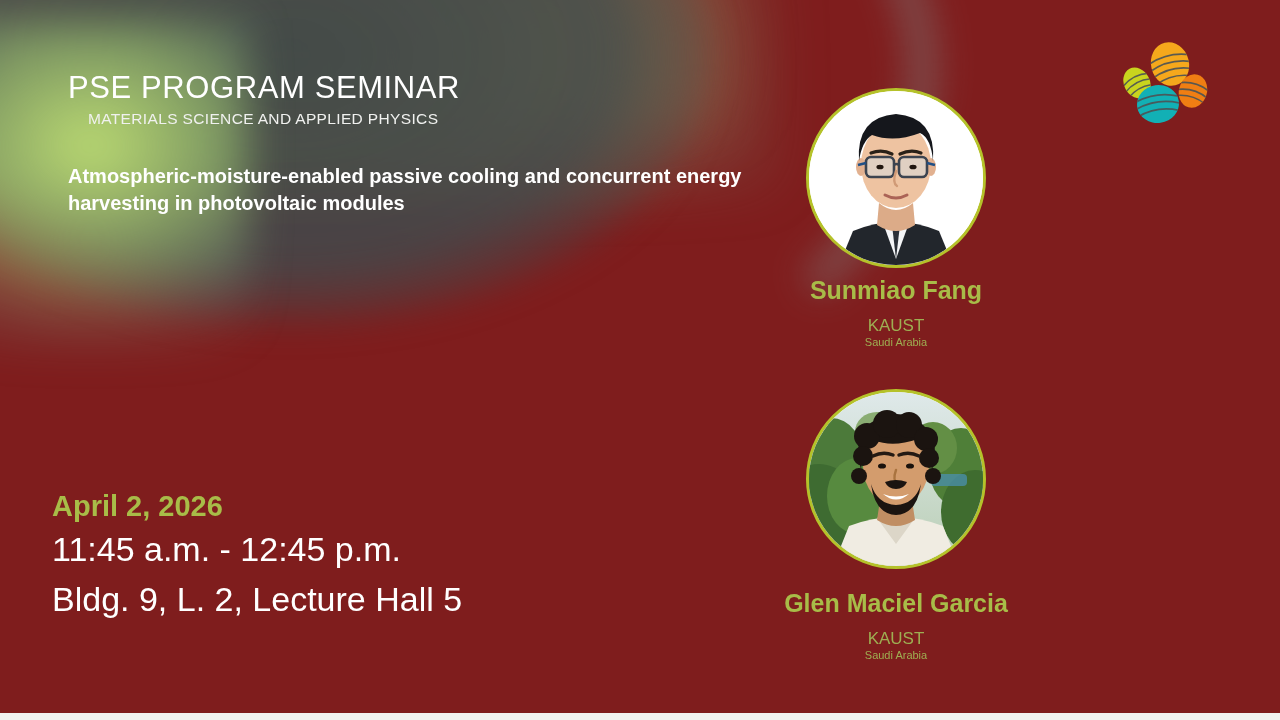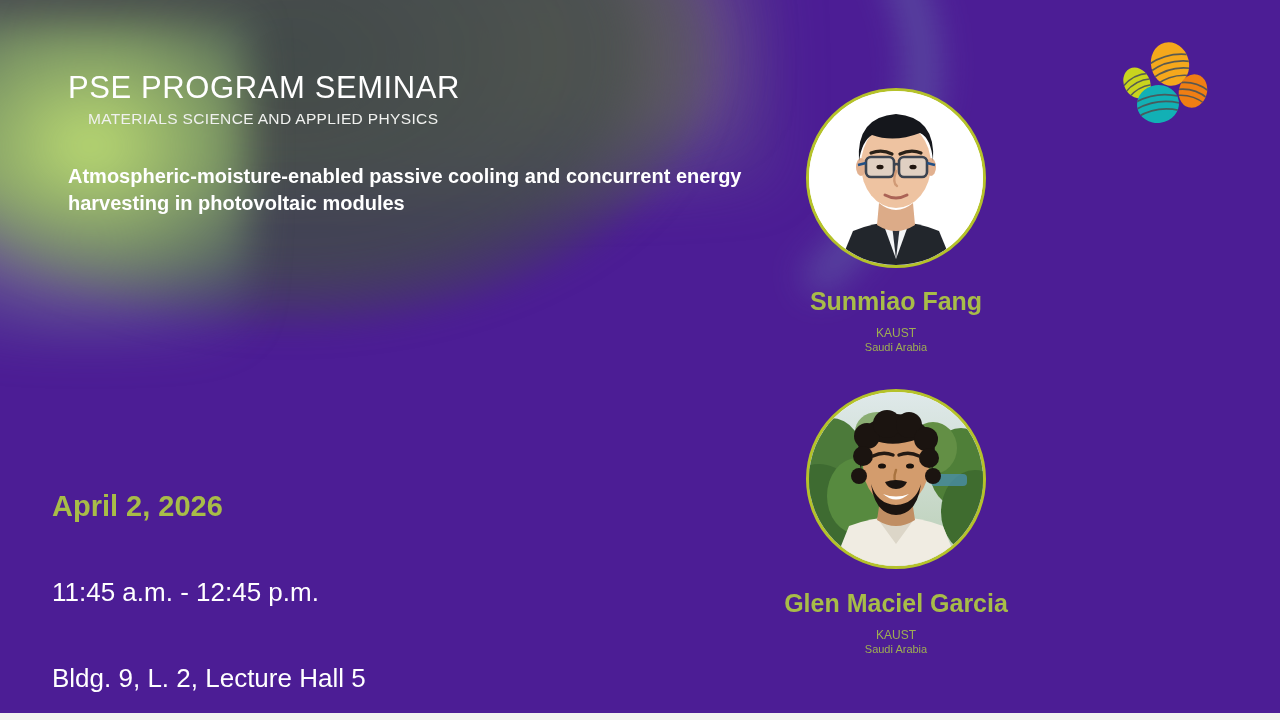--- a/index.html
+++ b/index.html
@@ -12,21 +12,21 @@
     height: 720px;
     overflow: hidden;
     font-family: "Liberation Sans", sans-serif;
   }
 
   
   #slide {
     position: relative;
     width: 1280px;
     height: 713px;
-    background: #4c1d95;
+    background: #7f1d1d;
     overflow: hidden;
   }
   #bottom-strip {
     position: absolute;
     left: 0;
     top: 713px;
     width: 1280px;
     height: 7px;
     background: #f2f2f0;
   }
@@ -158,24 +158,23 @@
     top: 487px;
     z-index: 5;
   }
   #event-date {
     font-size: 29px;
     font-weight: bold;
     color: #a8bc48;
     line-height: 1.32;
   }
   .event-line {
-    font-size: 26px;
+    font-size: 34px;
     color: #ffffff;
     line-height: 1.47;
-    margin-top: 48px;
   }
 
   
   .speaker {
     position: absolute;
     z-index: 5;
     text-align: center;
     width: 300px;
   }
   #speaker-1 { left: 746px; top: 88px; }
@@ -190,25 +189,25 @@
     overflow: hidden;
     position: relative;
     background: #ffffff;
   }
   .portrait svg { display: block; }
 
   .speaker-name {
     font-size: 25px;
     font-weight: bold;
     color: #a8bc48;
-    margin-top: 20px;
+    margin-top: 9px;
     line-height: 1.1;
   }
   .speaker-org {
-    font-size: 12px;
+    font-size: 17px;
     color: #9eae52;
     margin-top: 10px;
     line-height: 1.25;
   }
   .speaker-country {
     font-size: 11px;
     color: #9eae52;
     line-height: 1.25;
   }
   #speaker-2 .speaker-name { margin-top: 21px; }

